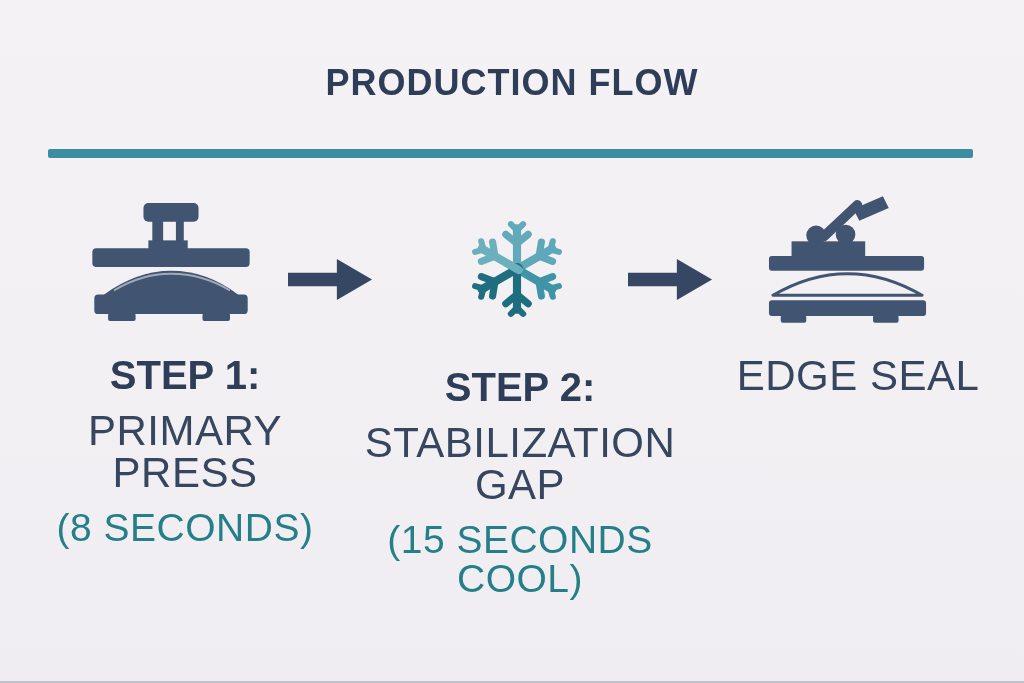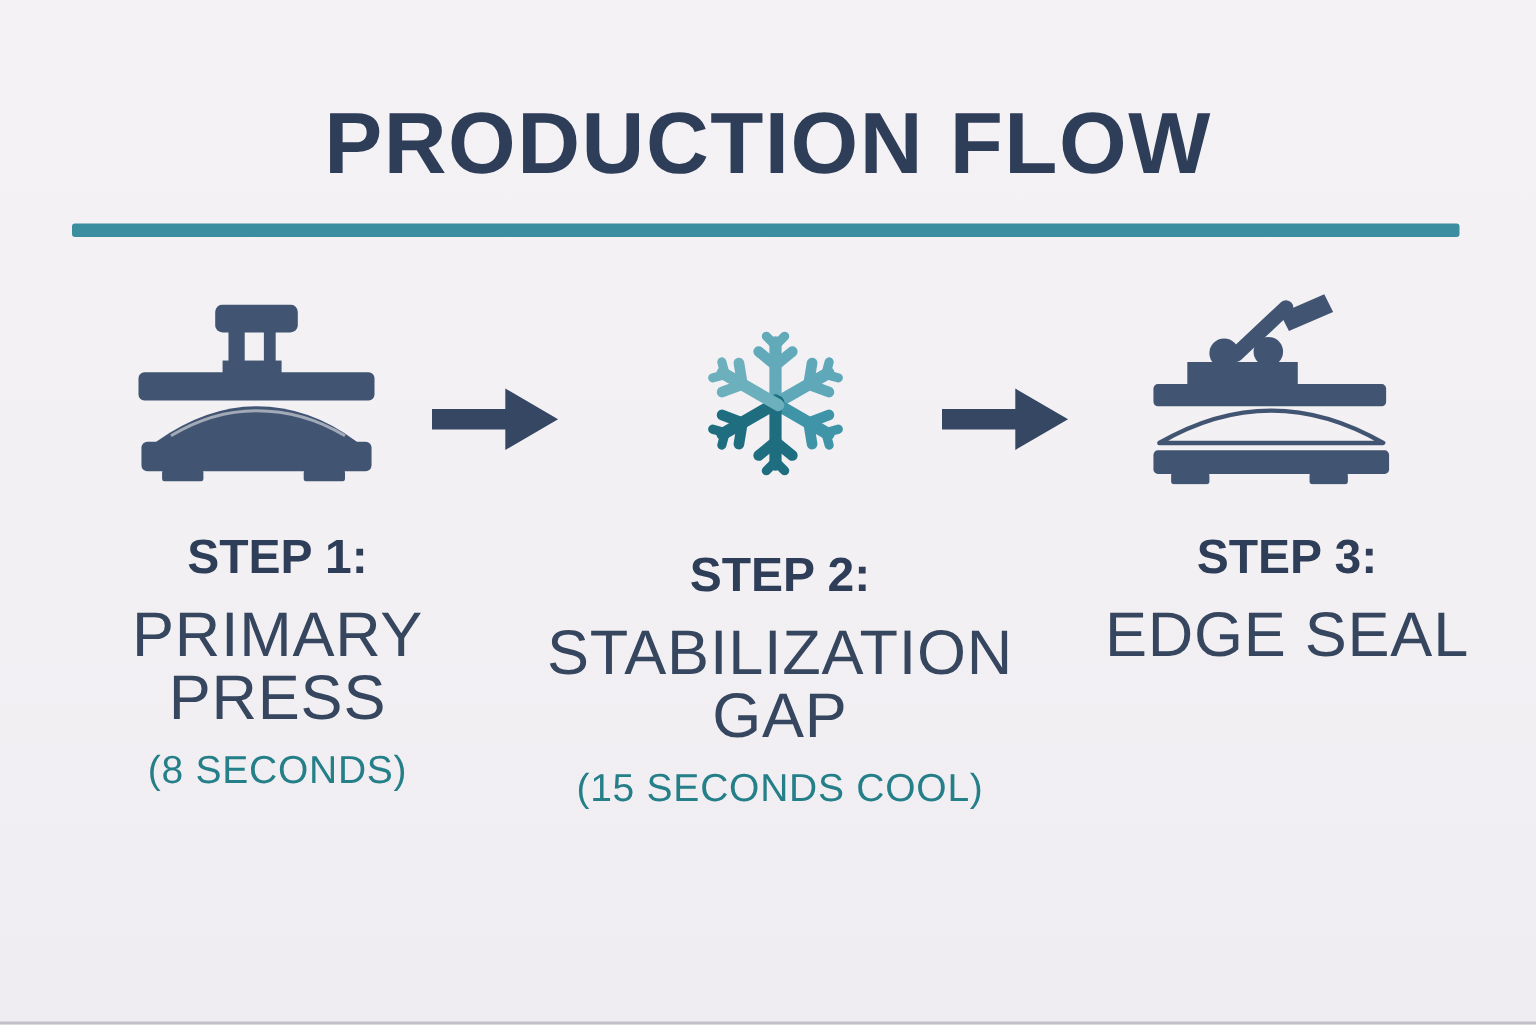--- a/index.html
+++ b/index.html
@@ -7,49 +7,49 @@
     position:relative;
     width:1024px;height:683px;
     margin:0 auto;
     overflow:hidden;
     background:linear-gradient(180deg,#f4f2f5 0%,#f2f0f3 55%,#efedf1 100%);
     font-family:"Liberation Sans","DejaVu Sans",sans-serif;
   }
   .title{
     position:absolute;top:62px;left:0;width:100%;
     text-align:center;
-    font-size:58px;font-weight:700;letter-spacing:1px;
+    font-size:36px;font-weight:700;letter-spacing:1px;
     color:#2e3d58;margin:0;
   }
   .rule{
     position:absolute;top:149px;left:48px;
     width:925px;height:9px;border-radius:2px;
     background:#3a8e9f;
   }
   .icon{position:absolute;}
   .icon-press1{left:92px;top:203px;}
   .icon-snowflake{left:468px;top:214px;}
   .icon-press3{left:767px;top:195px;}
   .arrow{position:absolute;top:257px;}
   .arrow-1{left:288px;}
   .arrow-2{left:628px;}
   .col{position:absolute;text-align:center;}
   .col-1{left:33px;top:355px;width:304px;}
   .col-2{left:358px;top:367px;width:324px;}
   .col-3{left:706px;top:355px;width:304px;}
   .step-label{
-    font-size:32px;font-weight:700;color:#2e3d58;
+    font-size:40px;font-weight:700;color:#2e3d58;
     line-height:1;margin:0 0 15px 0;
   }
   .step-name{
     font-size:42px;font-weight:400;color:#36465f;
     line-height:1;margin:0 0 14px 0;letter-spacing:0.5px;
   }
   .step-duration{
-    font-size:26px;font-weight:400;color:#257f89;
+    font-size:39px;font-weight:400;color:#257f89;
     line-height:1;margin:0;letter-spacing:0.5px;
   }
   .bottom-line{
     position:absolute;bottom:0;left:0;width:100%;height:2px;
     background:#c2c1c9;
   }
 </style>
 </head>
 <body>
 
@@ -121,18 +121,17 @@
     <div class="step-duration">(8 SECONDS)</div>
   </div>
 
   <div class="col col-2">
     <div class="step-label">STEP 2:</div>
     <div class="step-name">STABILIZATION GAP</div>
     <div class="step-duration">(15 SECONDS COOL)</div>
   </div>
 
   <div class="col col-3">
-    <div class="step-label">STEP 3:</div>
     <div class="step-name">EDGE SEAL</div>
   </div>
 
   <div class="bottom-line"></div>
 </div>
 
 </body></html>

